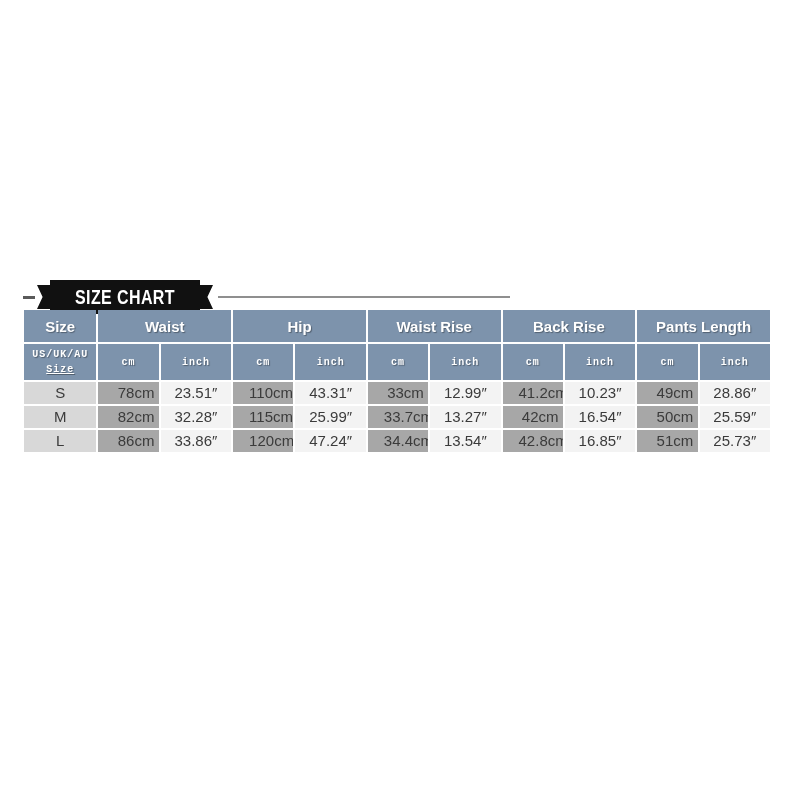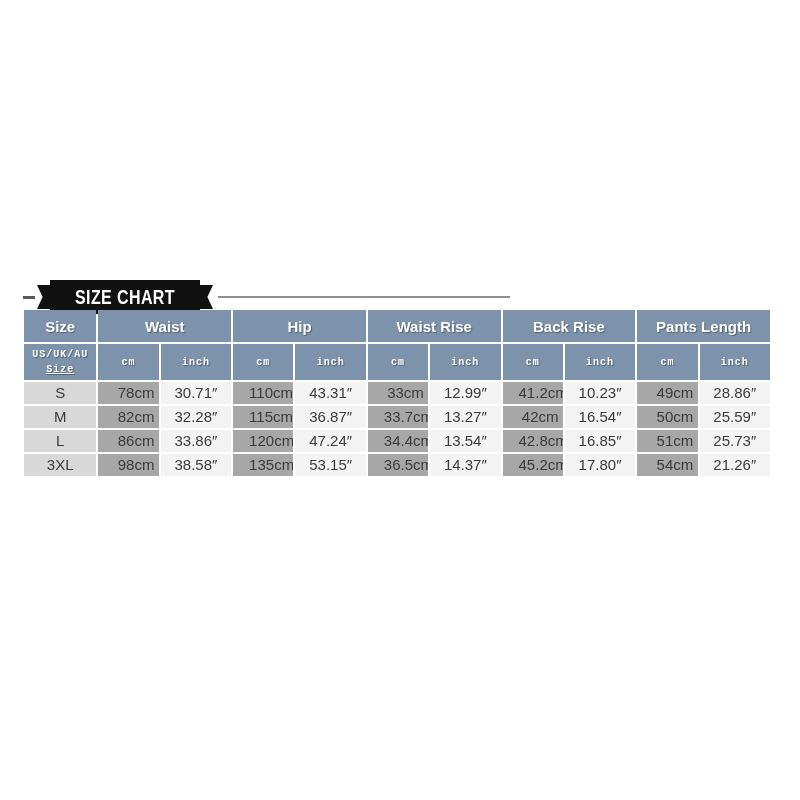--- a/index.html
+++ b/index.html
@@ -86,66 +86,53 @@
             <th class="sub-h">cm</th>
             <th class="sub-h">inch</th>
             <th class="sub-h">cm</th>
             <th class="sub-h">inch</th>
           </tr>
         </thead>
       <tbody id="t-body">
           <tr>
             <td class="size-cell">S</td>
             <td class="cm-cell">78cm</td>
-            <td class="inch-cell">30.71″</td>
+            <td class="inch-cell">23.51″</td>
             <td class="cm-cell">110cm</td>
             <td class="inch-cell">43.31″</td>
             <td class="cm-cell">33cm</td>
             <td class="inch-cell">12.99″</td>
             <td class="cm-cell">41.2cm</td>
             <td class="inch-cell">10.23″</td>
             <td class="cm-cell">49cm</td>
             <td class="inch-cell">28.86″</td>
           </tr>
           <tr>
             <td class="size-cell">M</td>
             <td class="cm-cell">82cm</td>
             <td class="inch-cell">32.28″</td>
             <td class="cm-cell">115cm</td>
-            <td class="inch-cell">36.87″</td>
+            <td class="inch-cell">25.99″</td>
             <td class="cm-cell">33.7cm</td>
             <td class="inch-cell">13.27″</td>
             <td class="cm-cell">42cm</td>
             <td class="inch-cell">16.54″</td>
             <td class="cm-cell">50cm</td>
             <td class="inch-cell">25.59″</td>
           </tr>
           <tr>
             <td class="size-cell">L</td>
             <td class="cm-cell">86cm</td>
             <td class="inch-cell">33.86″</td>
             <td class="cm-cell">120cm</td>
             <td class="inch-cell">47.24″</td>
             <td class="cm-cell">34.4cm</td>
             <td class="inch-cell">13.54″</td>
             <td class="cm-cell">42.8cm</td>
             <td class="inch-cell">16.85″</td>
             <td class="cm-cell">51cm</td>
             <td class="inch-cell">25.73″</td>
           </tr>
-          <tr>
-            <td class="size-cell">3XL</td>
-            <td class="cm-cell">98cm</td>
-            <td class="inch-cell">38.58″</td>
-            <td class="cm-cell">135cm</td>
-            <td class="inch-cell">53.15″</td>
-            <td class="cm-cell">36.5cm</td>
-            <td class="inch-cell">14.37″</td>
-            <td class="cm-cell">45.2cm</td>
-            <td class="inch-cell">17.80″</td>
-            <td class="cm-cell">54cm</td>
-            <td class="inch-cell">21.26″</td>
-          </tr>
         </tbody>
     </table>
   </div>
 
 </div>
 
 </body></html>

